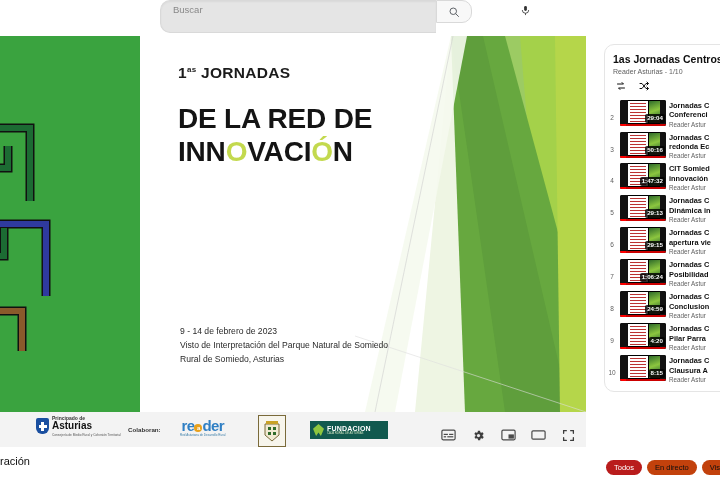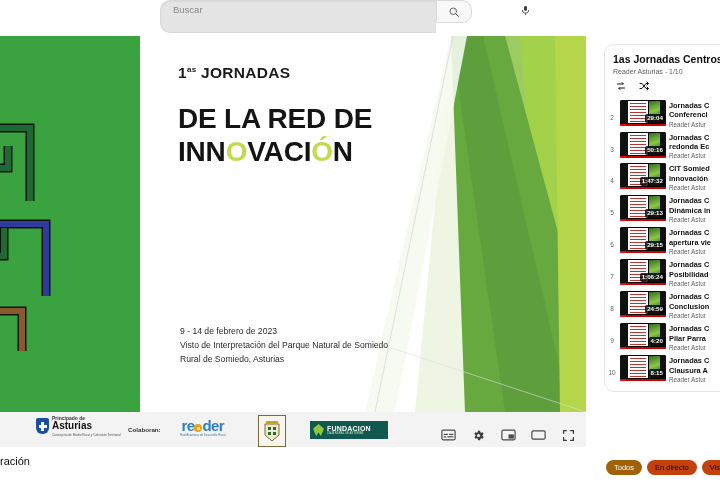--- a/index.html
+++ b/index.html
@@ -112,21 +112,21 @@
     font-size:6.2px;padding:0px 2px;border-radius:2px;line-height:1.45;font-weight:600;}
   .pl-meta{flex:1;min-width:0;padding-top:1px;overflow:hidden;}
   .pl-vt{font-size:7.4px;color:#0f0f0f;font-weight:600;line-height:1.28;
     white-space:nowrap;overflow:hidden;}
   .pl-ch{font-size:6.3px;color:#606060;margin-top:1px;white-space:nowrap;overflow:hidden;}
 
   
   .chips{position:absolute;left:6px;top:424px;display:flex;gap:5px;}
   .chip{height:15px;padding:0 8px;border-radius:8px;background:#c2410c;color:#0f0f0f;
     font-size:7.5px;display:flex;align-items:center;cursor:pointer;white-space:nowrap;}
-  .chip.active{background:#a16207;color:#fff;}
+  .chip.active{background:#b91c1c;color:#fff;}
 </style>
 </head>
 <body>
 
 <div class="app">
 
   <div class="topbar">
     <div class="search-wrap">
       <div class="search-box">
         <input type="text" value="" placeholder="Buscar" style="">

